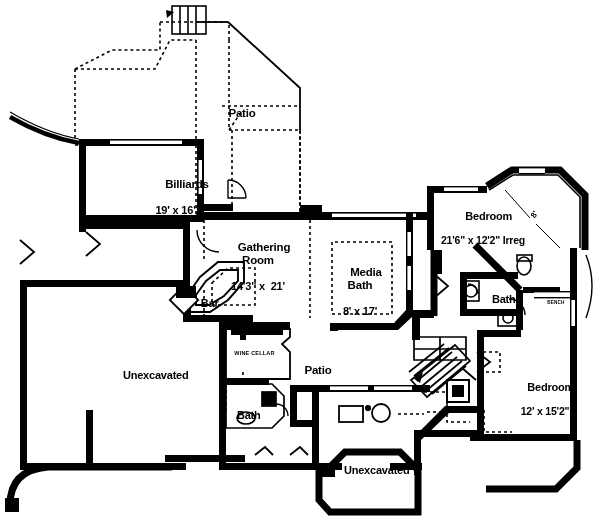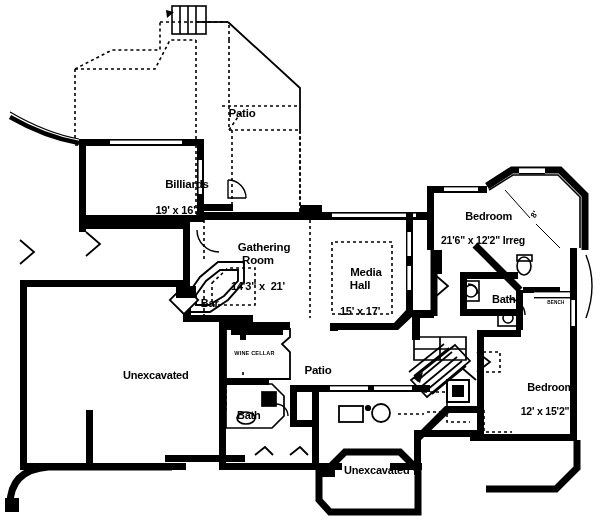--- a/index.html
+++ b/index.html
@@ -355,22 +355,22 @@
   </div>
 
   <div class="room-label lbl-lg" style="left:258px; top:228px; transform:translateX(-50%);text-align:center;">
     <span>Gathering
 Room</span>
     <span class="dim">14'3" x  21'</span>
   </div>
 
   <div class="room-label lbl-lg" style="left:360px; top:253px; transform:translateX(-50%);">
     <span>Media
-Hall</span>
-    <span class="dim">15' x 17'</span>
+Bath</span>
+    <span class="dim">8' x 17'</span>
   </div>
 
   <div class="room-label lbl-md" style="left:204px; top:285px; transform:translateX(-50%);">
     <span>Bar</span>
   </div>
 
   <div class="room-label lbl-xs" style="left:251px; top:344px; transform:translateX(-50%);">
     <span>WINE CELLAR</span>
   </div>
 

